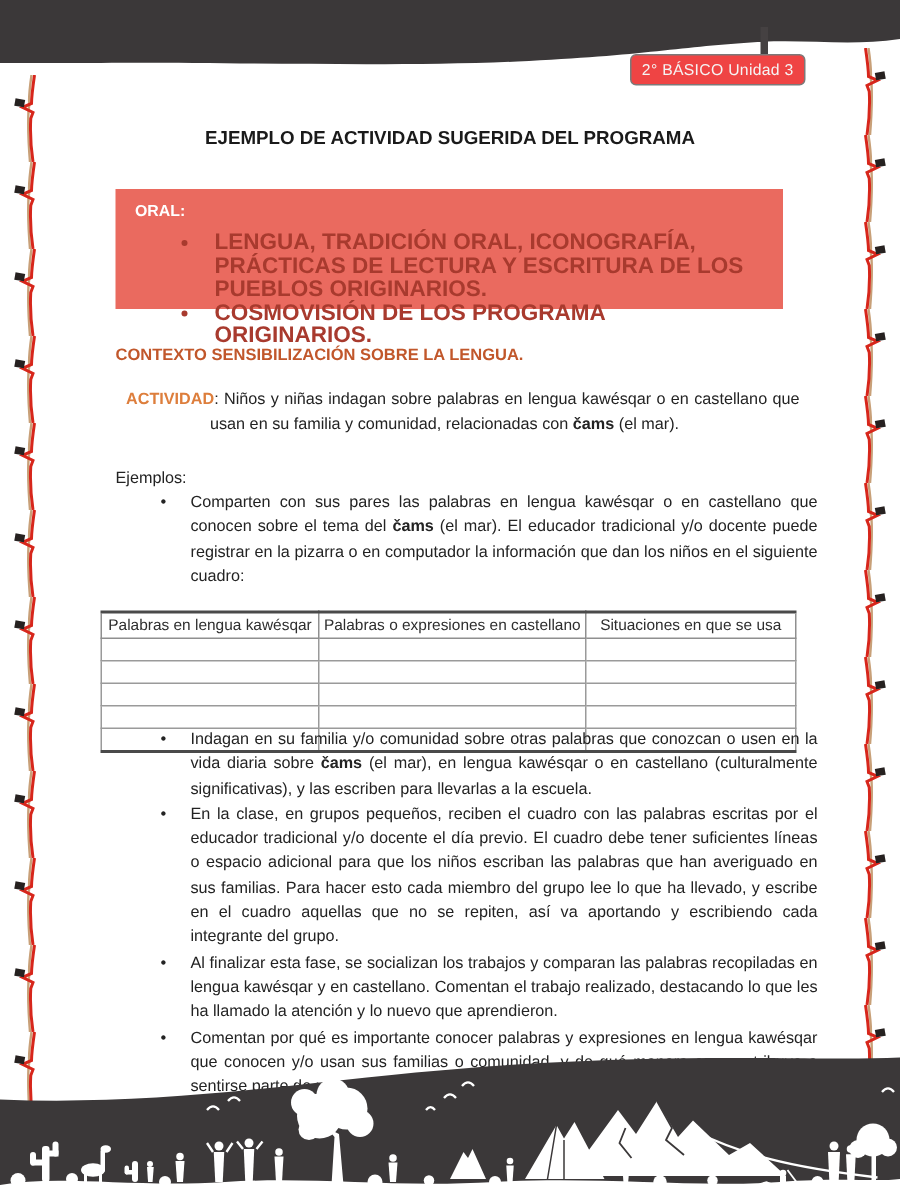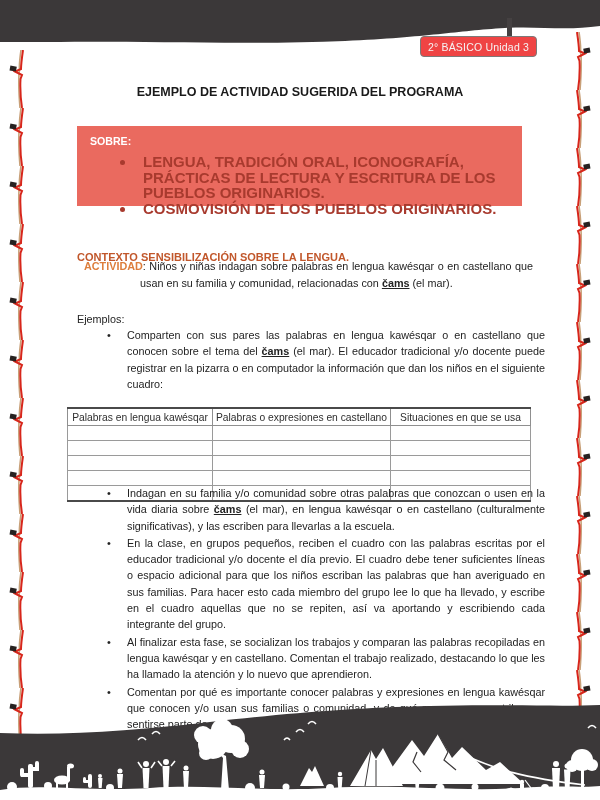--- a/index.html
+++ b/index.html
@@ -43,30 +43,30 @@
   }
   .ejes-heading { color: #ffffff; font-weight: bold; font-size: 10.6px; }
   .ejes-list { margin: 7px 0 0 0; padding-left: 46px; }
   .ejes-list li {
     color: #A83A2E; font-weight: bold; font-size: 15px; line-height: 15.5px;
     padding-left: 7px;
   }
 
   .contexto {
     position: absolute; top: 231px; left: 0;
-    color: #C1572B; font-weight: bold; font-size: 11px; margin-top: 20px;
+    color: #C1572B; font-weight: bold; font-size: 11px;
   }
 
   .actividad {
     position: absolute; top: 258px; left: 0; width: 456px;
     font-size: 10.8px; line-height: 16.5px; text-align: justify;
     padding-left: 63px; text-indent: -56px; box-sizing: border-box;
   }
   .actividad .lbl { color: #DD7E3C; font-weight: bold; }
-  .actividad b, .seg b { font-weight: bold; text-decoration: underline; }
+  .actividad b, .seg b { font-weight: bold; }
 
   .ejemplos { position: absolute; top: 313px; left: 0; font-size: 10.8px; }
 
   ul.bullets { list-style: none; margin: 12px; padding: 0; }
   ul.bullets li {
     position: relative; padding-left: 38px; text-align: justify;
     font-size: 10.8px; line-height: 16.3px; margin: 0 0 1px 0;
   }
   ul.bullets li::before {
     content: "\2022"; position: absolute; left: 18px; top: 0; font-size: 11px;
@@ -122,24 +122,24 @@
       </pattern>
     </defs>
     <rect width="28" height="684" fill="url(#zzr)"></rect>
   </svg>
 
   <div class="title">EJEMPLO DE ACTIVIDAD SUGERIDA DEL PROGRAMA</div>
 
   <div class="content">
 
     <div class="ejes-box">
-      <div class="ejes-heading">SOBRE:</div>
+      <div class="ejes-heading">ORAL:</div>
       <ul class="ejes-list">
         <li>LENGUA, TRADICIÓN ORAL, ICONOGRAFÍA, PRÁCTICAS DE LECTURA Y ESCRITURA DE LOS PUEBLOS ORIGINARIOS.</li>
-        <li>COSMOVISIÓN DE LOS PUEBLOS ORIGINARIOS.</li>
+        <li>COSMOVISIÓN DE LOS PROGRAMA ORIGINARIOS.</li>
       </ul>
     </div>
 
     <div class="contexto">CONTEXTO SENSIBILIZACIÓN SOBRE LA LENGUA.</div>
 
     <div class="actividad"><span class="lbl">ACTIVIDAD</span><span class="seg"><span>: Niños y niñas indagan sobre palabras en lengua kawésqar o en castellano que usan en su familia y comunidad, relacionadas con </span><b>čams</b><span> (el mar).</span></span></div>
 
     <div class="ejemplos">Ejemplos:</div>
 
     <ul class="bullets bullets-top">

